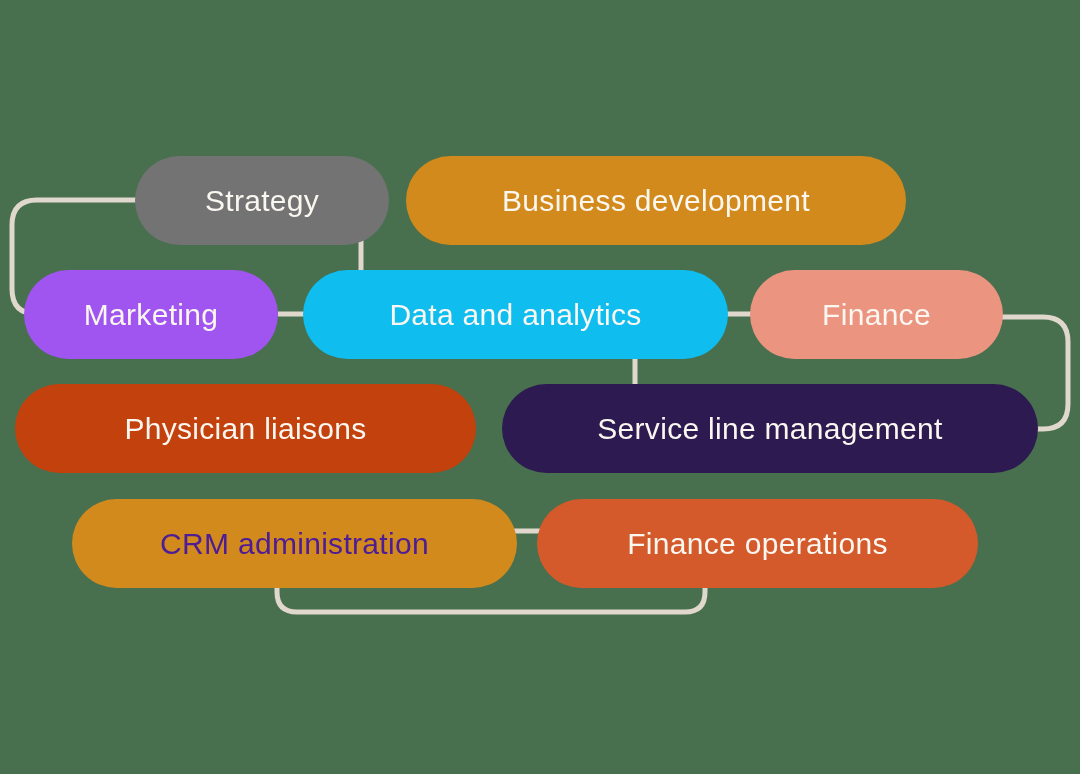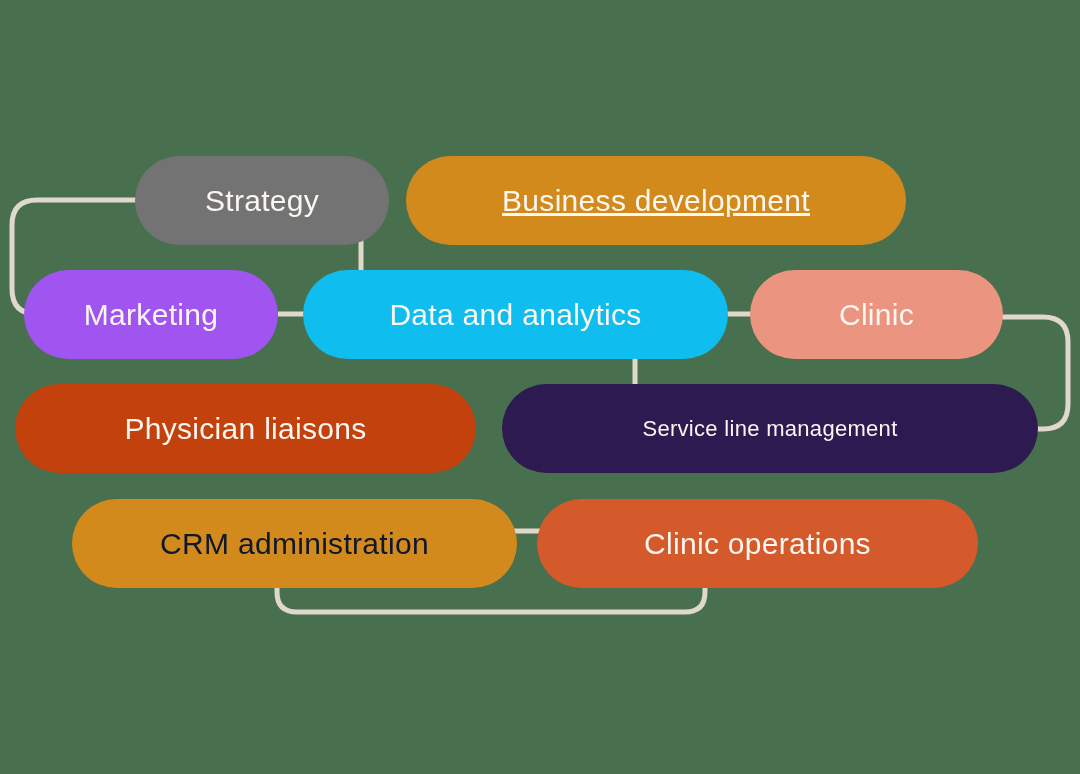--- a/index.html
+++ b/index.html
@@ -47,37 +47,37 @@
       <path d="M 635 354 L 635 390" fill="none" stroke="#E1D8CD" stroke-width="5"></path>
       <path d="M 998 317 L 1043 317 Q 1068 317 1068 342 L 1068 404 Q 1068 429 1043 429 L 1032 429" fill="none" stroke="#E1D8CD" stroke-width="5"></path>
       <path d="M 512 531 L 543 531" fill="none" stroke="#E1D8CD" stroke-width="5"></path>
       <path d="M 277 584 L 277 592 Q 277 612 297 612 L 685 612 Q 705 612 705 592 L 705 584" fill="none" stroke="#E1D8CD" stroke-width="5"></path>
     </svg>
   <div id="nodes">
       <div class="pill" style="left: 135px; top: 156px; width: 254px; height: 89px; background: #737373;">
         <span style="color: rgb(250, 246, 240); font-size: 30px;">Strategy</span>
       </div>
       <div class="pill" style="left: 406px; top: 156px; width: 500px; height: 89px; background: rgb(211, 138, 29);">
-        <span style="color: rgb(250, 246, 240); font-size: 30px; text-decoration: underline;">Business development</span>
+        <span style="color: rgb(250, 246, 240); font-size: 30px;">Business development</span>
       </div>
       <div class="pill" style="left: 24px; top: 270px; width: 254px; height: 89px; background: rgb(160, 85, 240);">
         <span style="color: rgb(250, 246, 240); font-size: 30px;">Marketing</span>
       </div>
       <div class="pill" style="left: 303px; top: 270px; width: 425px; height: 89px; background: rgb(15, 189, 239);">
         <span style="color: rgb(250, 246, 240); font-size: 30px;">Data and analytics</span>
       </div>
       <div class="pill" style="left: 750px; top: 270px; width: 253px; height: 89px; background: rgb(235, 148, 128);">
-        <span style="color: rgb(250, 246, 240); font-size: 30px;">Clinic</span>
+        <span style="color: rgb(250, 246, 240); font-size: 30px;">Finance</span>
       </div>
       <div class="pill" style="left: 15px; top: 384px; width: 461px; height: 89px; background: #c2410c;">
         <span style="color: rgb(250, 246, 240); font-size: 30px;">Physician liaisons</span>
       </div>
       <div class="pill" style="left: 502px; top: 384px; width: 536px; height: 89px; background: rgb(44, 26, 80);">
-        <span style="color: rgb(250, 246, 240); font-size: 22px; text-align: center;">Service line management</span>
+        <span style="color: rgb(250, 246, 240); font-size: 30px; text-align: center;">Service line management</span>
       </div>
       <div class="pill" style="left: 72px; top: 499px; width: 445px; height: 89px; background: rgb(211, 138, 29);">
-        <span style="color: #0f172a; font-size: 30px;">CRM administration</span>
+        <span style="color: #4c1d95; font-size: 30px;">CRM administration</span>
       </div>
       <div class="pill" style="left: 537px; top: 499px; width: 441px; height: 89px; background: rgb(213, 90, 43);">
-        <span style="color: rgb(250, 246, 240); font-size: 30px;">Clinic operations</span>
+        <span style="color: rgb(250, 246, 240); font-size: 30px;">Finance operations</span>
       </div>
     </div>
 </div>
 
 </body></html>

